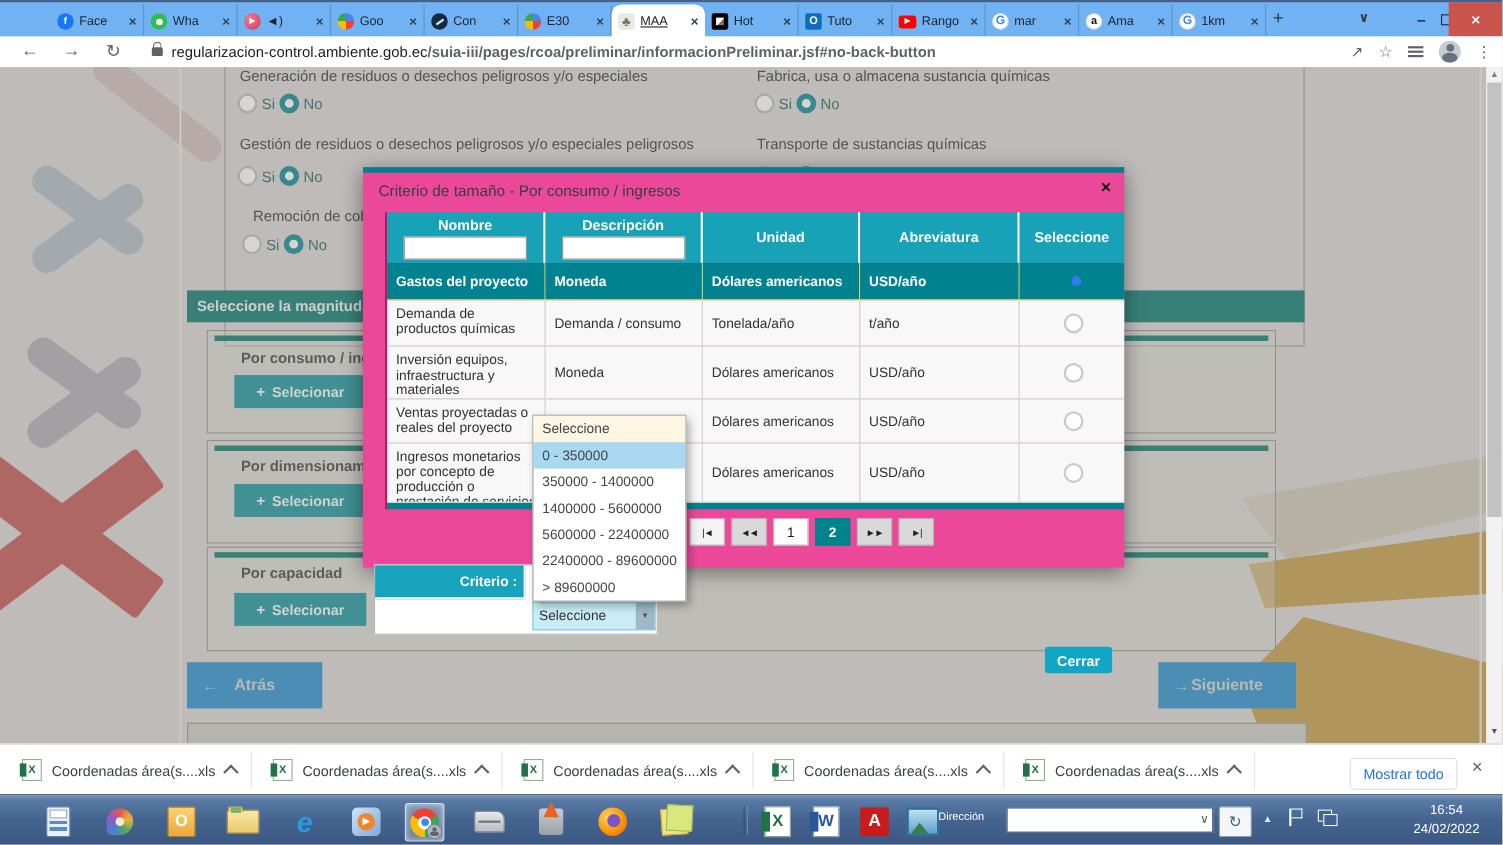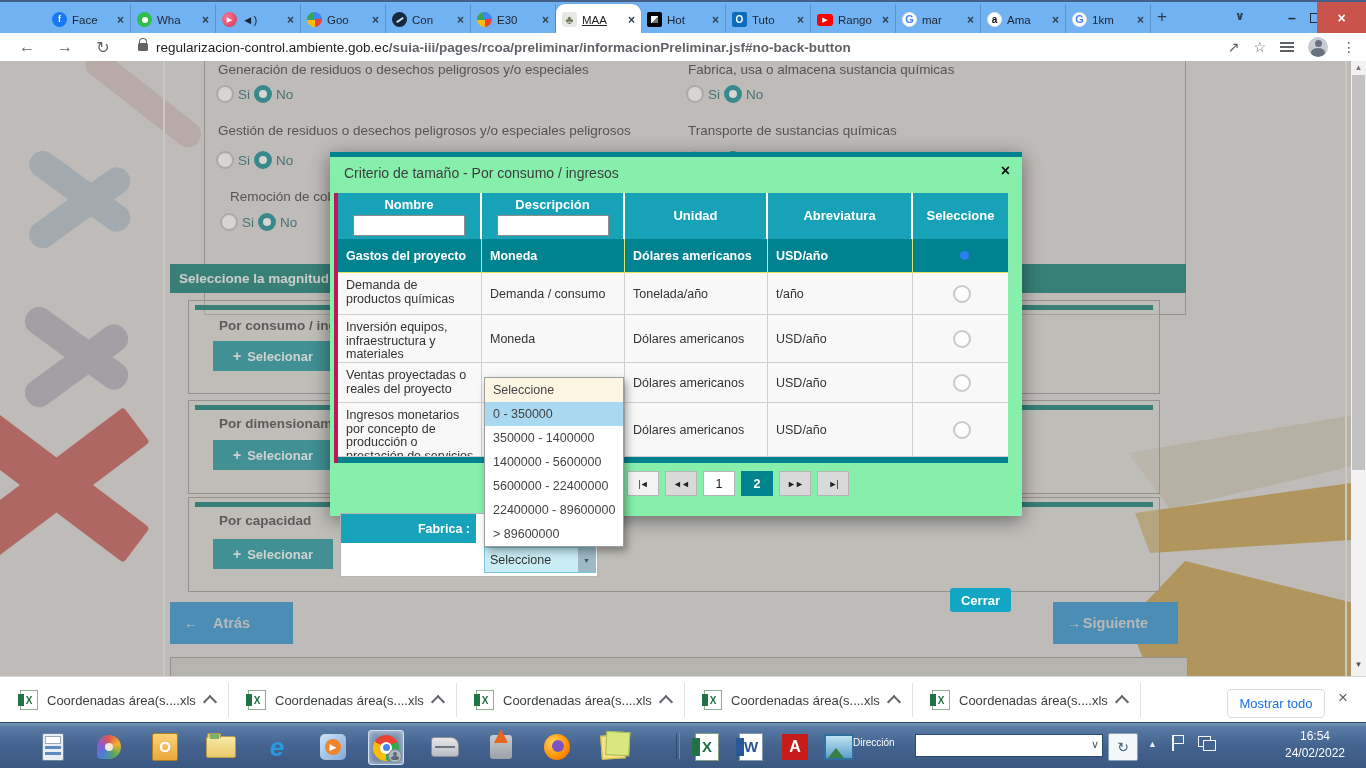--- a/index.html
+++ b/index.html
@@ -77,25 +77,25 @@
           display:flex;align-items:center;justify-content:center;cursor:pointer;}
   .navbtn .arr{position:absolute;left:14px;font-size:14px;}
   .bstrip{position:absolute;left:170px;top:596px;width:1016px;height:19px;background:#cccac6;border:1px solid #96938e;border-bottom:none;}
   
   .sbar{position:absolute;left:1351px;top:0;width:15px;height:615px;background:#f2f2f2;z-index:6;}
   .sbar .up{position:absolute;top:0;left:0;width:15px;height:14px;color:#7d7d7d;font-size:8px;text-align:center;line-height:14px;}
   .sbar .dn{position:absolute;bottom:4px;left:0;width:15px;height:14px;color:#555;font-size:8px;text-align:center;line-height:14px;}
   .sbar .thumb{position:absolute;top:14px;left:1px;width:13px;height:395px;background:#c2c2c2;}
   .dim{position:absolute;left:0;top:0;width:1366px;height:615px;background:rgba(146,144,140,.38);z-index:5;pointer-events:none;}
   
-  .modal{position:absolute;left:330px;top:91px;width:692px;height:364px;background:#86efac;z-index:10;
+  .modal{position:absolute;left:330px;top:91px;width:692px;height:364px;background:#ec4899;z-index:10;
          border-top:5px solid #00838f;box-sizing:border-box;box-shadow:0 4px 18px rgba(0,0,0,.45);}
   .mtitle{position:absolute;left:14px;top:8px;font-size:14px;color:#3d3d3d;}
   .mclose{position:absolute;right:12px;top:5px;font-size:16px;font-weight:bold;color:#111;cursor:pointer;}
-  .mtable{position:absolute;left:4px;top:36px;width:672px;border-left:4px solid #be185d;border-right:1px solid #b5b5b5;box-sizing:border-box;}
+  .mtable{position:absolute;left:20px;top:36px;width:672px;border-left:2px solid #be185d;border-right:1px solid #b5b5b5;box-sizing:border-box;}
   .trow{display:flex;width:670px;}
   .tc{box-sizing:border-box;overflow:hidden;}
   .c0{width:144px;} .c1{width:143px;} .c2{width:143px;} .c3{width:145px;} .c4{width:95px;}
   .hrow .tc{background:#18a2b8;border-right:2px solid #fff;color:#fff;font-size:13px;font-weight:bold;text-align:center;height:46px;}
   .hrow .tc:last-child{border-right:none;}
   .hrow .hl{margin-top:4px;}
   .hrow .hlc{line-height:46px;}
   .hinput{width:110px;height:19px;background:#fff;border:1px solid #8e8e8e;margin:3px auto 0 auto;}
   .selrow .tc{background:#008291;border-right:1px solid #dde45f;border-bottom:1px solid #dde45f;color:#fff;
               font-size:12.5px;font-weight:bold;height:34px;line-height:34px;padding-left:8px;text-align:left;}
@@ -496,21 +496,21 @@
         <span class="pg first">|◄</span>
         <span class="pg">◄◄</span>
         <span class="pg num">1</span>
         <span class="pg num cur">2</span>
         <span class="pg">►►</span>
         <span class="pg">►|</span>
       </div>
 
       <div class="critbox">
         <div class="crow">
-          <div class="clabel">Fabrica :</div>
+          <div class="clabel">Criterio :</div>
           <div class="cval">Gastos del proyecto</div>
         </div>
         <div class="rsel">
           <span class="txt">Seleccione</span>
           <span class="ab">▼</span>
         </div>
       </div>
 
       <div class="ddpanel">
         <div class="ddi cream">Seleccione</div>

